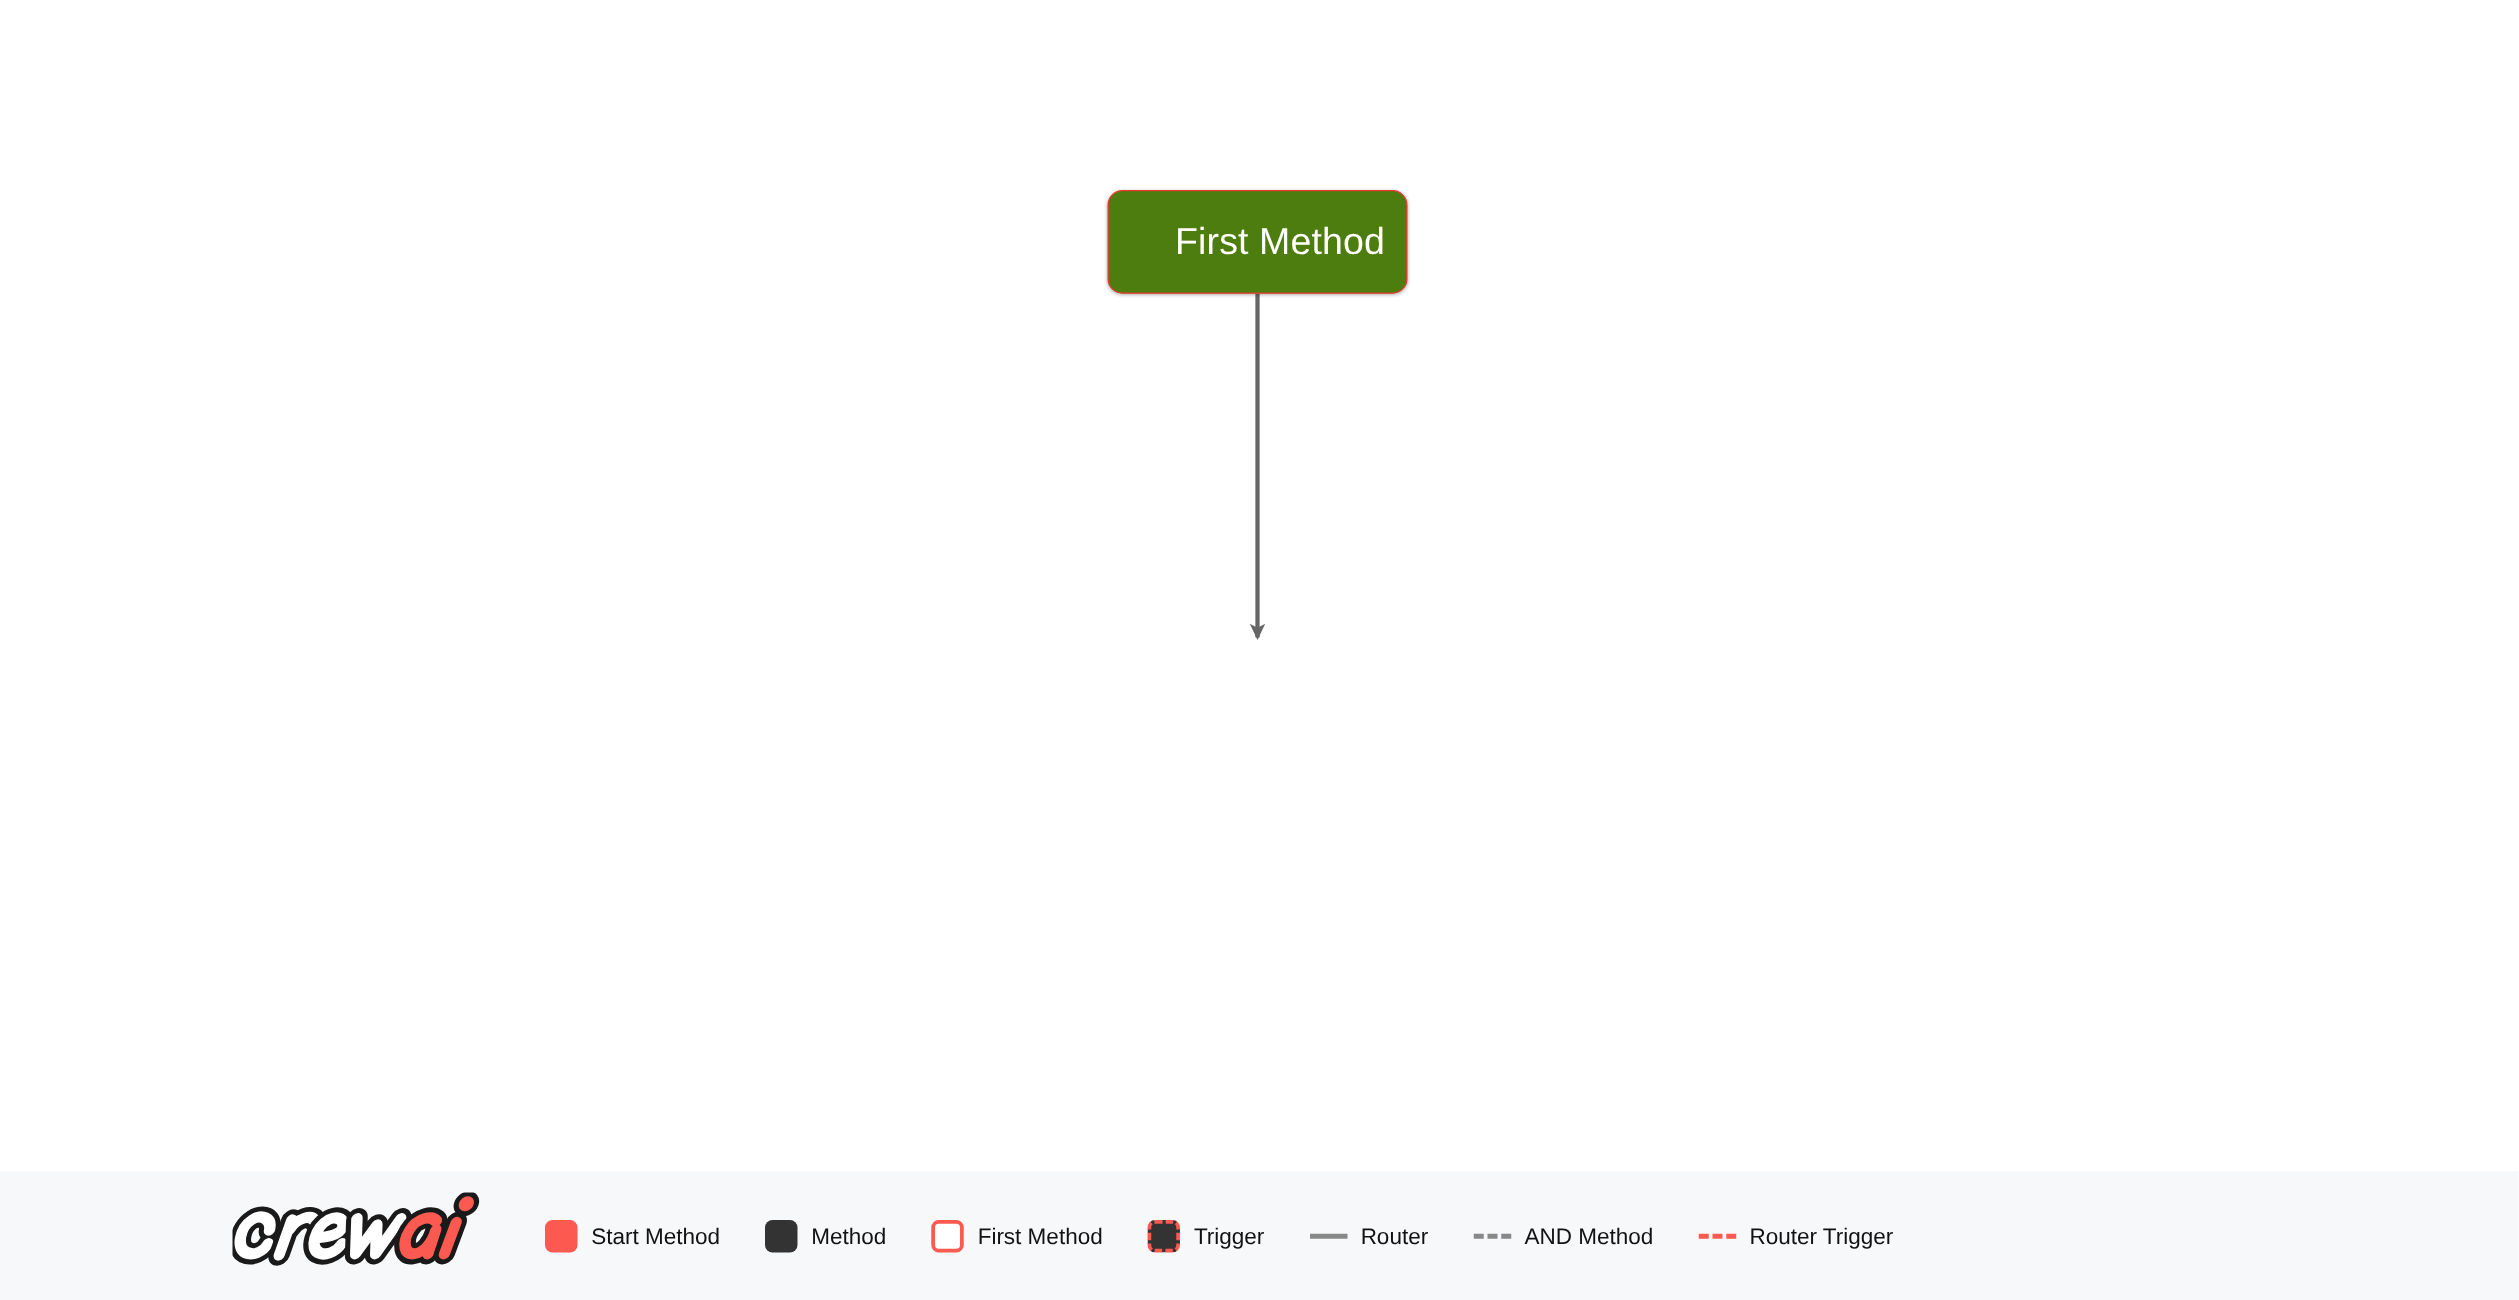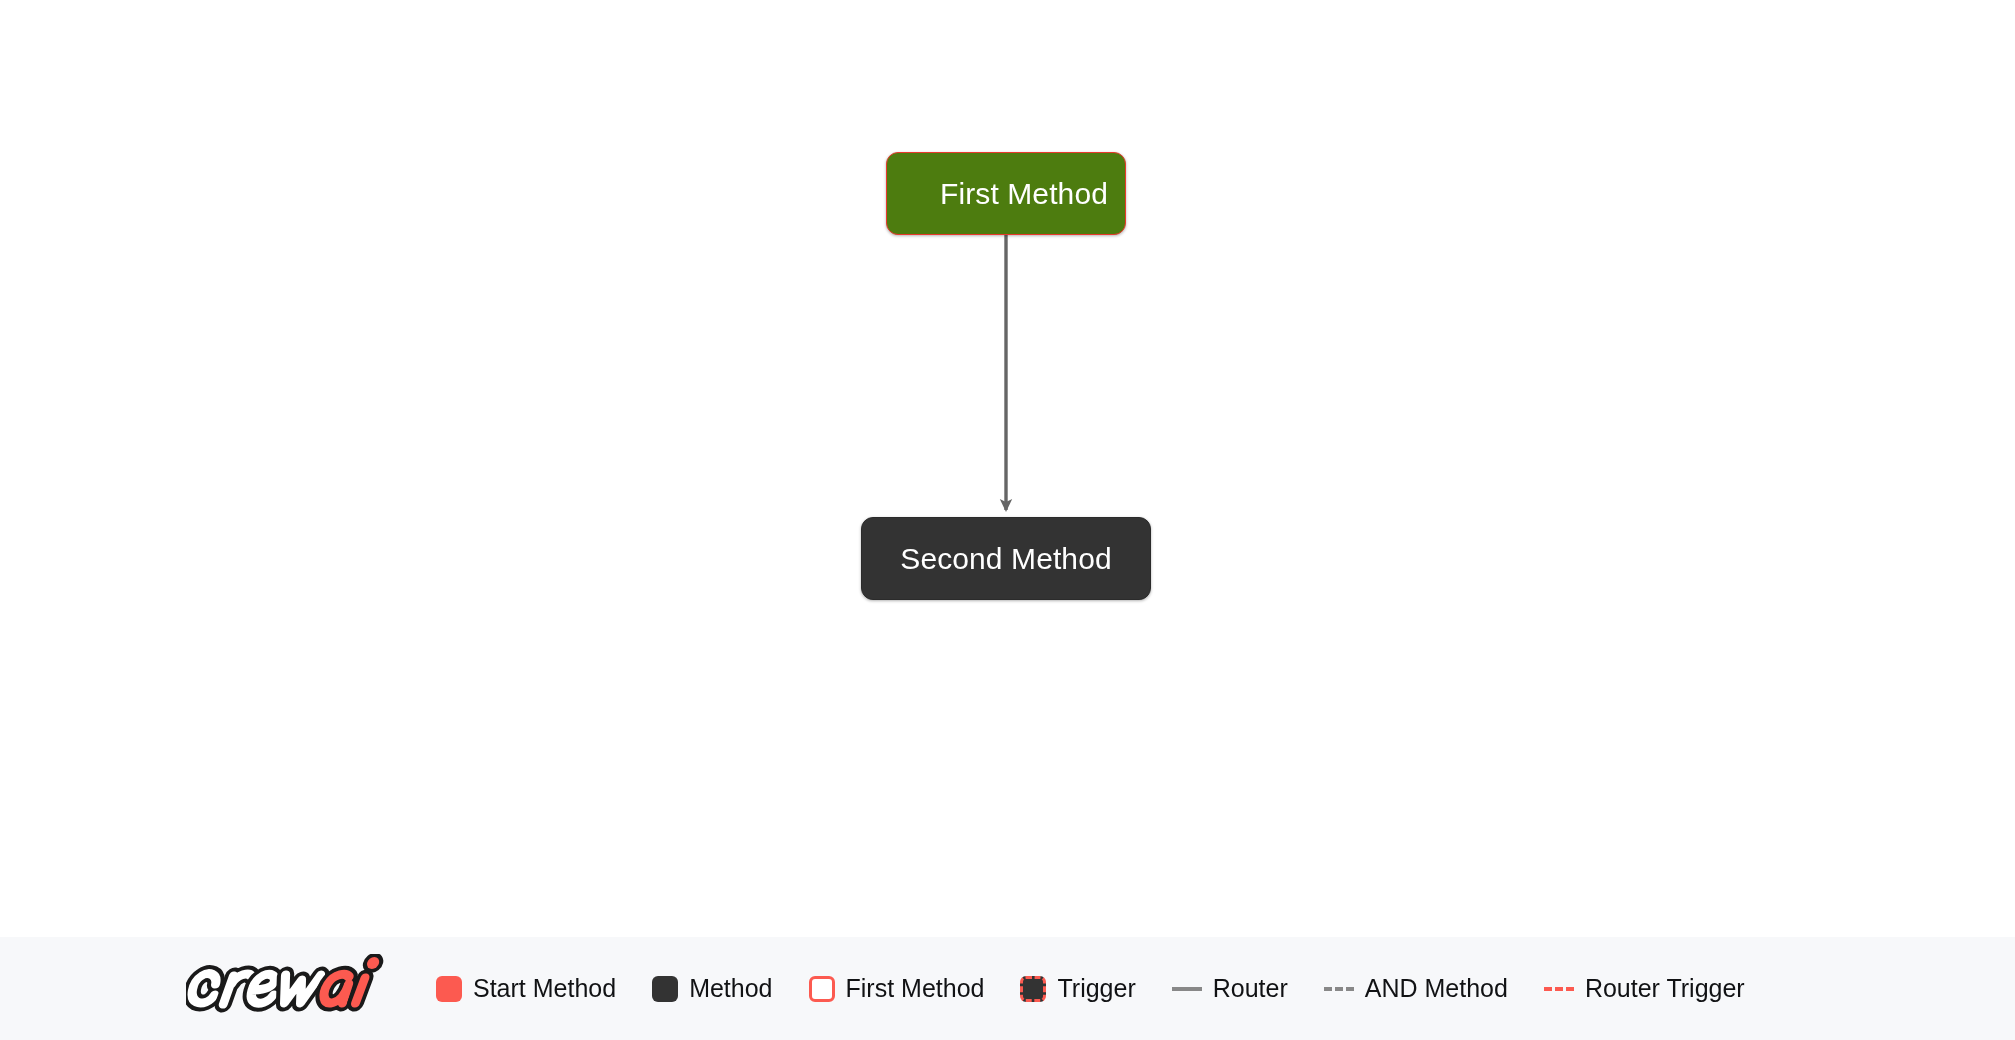--- a/index.html
+++ b/index.html
@@ -96,21 +96,21 @@
   }
 
   .legend-item {
     display: flex;
     align-items: center;
     gap: 11px;
     white-space: nowrap;
   }
 
   .legend-label {
-    font-size: 25px;
+    font-size: 18px;
     color: #111214;
     line-height: 1;
     text-align: center;
   }
 
   .swatch {
     width: 26px;
     height: 26px;
     border-radius: 6px;
     box-sizing: border-box;
@@ -164,23 +164,20 @@
           <path d="M0,0.8 L13,7 L0,13.2 L3.1,7 Z" fill="#666666"></path>
         </marker>
       </defs>
       <line x1="1006" y1="235" x2="1006" y2="510" stroke="#666666" stroke-width="3.4" marker-end="url(#arrowhead)"></line>
     </svg>
 
     <div class="node node--start" style="left:886px; top:152px; width:240px; height:83px;">
       <span>First Method</span>
     </div>
 
-    <div class="node node--method" style="left:861px; top:517px; width:290px; height:83px;">
-      <span>Second Method</span>
-    </div>
 
   </div>
 
   <div id="legend-bar">
 
     <svg id="brand-logo" viewBox="0 0 218 70" xmlns="http://www.w3.org/2000/svg">
       <g transform="skewX(-12)">
 
         <g>
           <path d="M36 30 C36 20, 26 17, 20 22 C12 28, 12 44, 21 48 C28 51, 35 47, 37 41" fill="none" stroke="#1a1a1a" stroke-width="17" stroke-linecap="round"></path>

